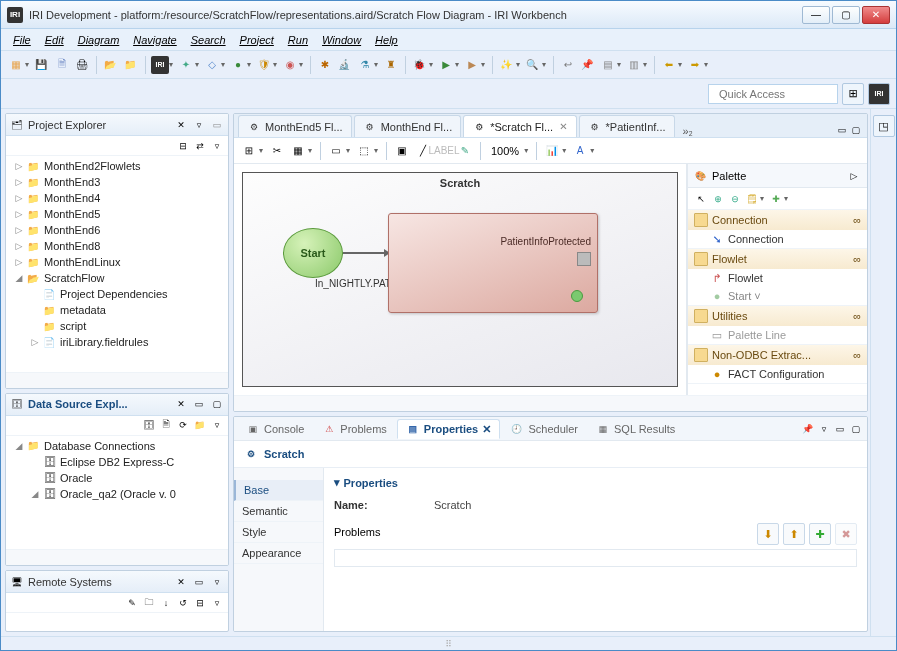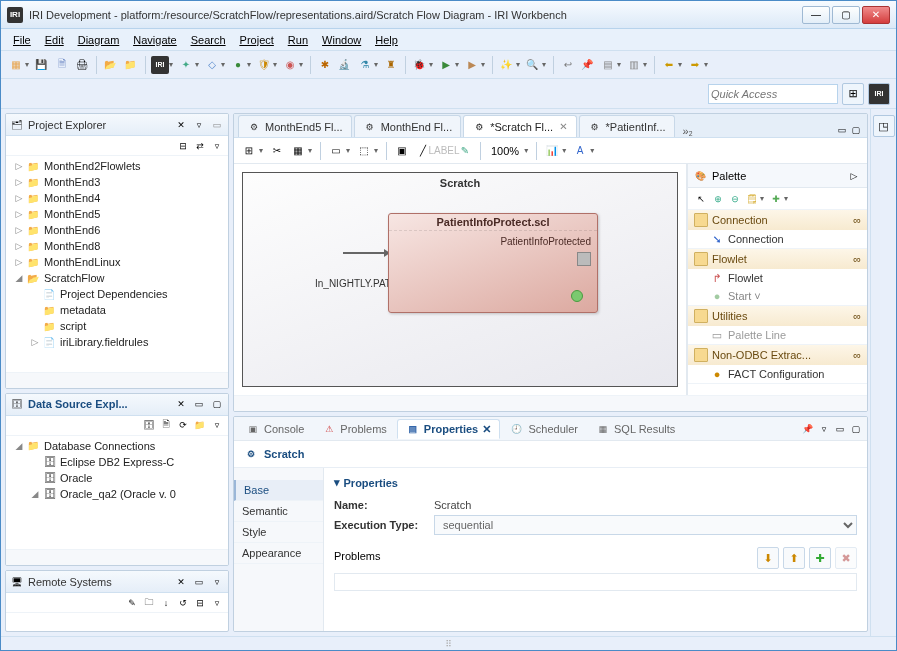--- a/index.html
+++ b/index.html
@@ -7,27 +7,27 @@
 .window { width: 897px; height: 651px; border: 1px solid #4a8bc7; display: flex; flex-direction: column; background: linear-gradient(#e8f1fb, #dce9f7); justify-content: center; }
 .titlebar { height: 28px; background: linear-gradient(#f7fbff, #dce9f7); display: flex; align-items: center; padding: 0 6px; border-bottom: 1px solid #b7d3ec; }
 .titlebar .title-icon { width: 16px; height: 16px; background: #333; color: #fff; font-size: 8px; display: flex; align-items: center; justify-content: center; border-radius: 2px; margin-right: 6px; font-weight: bold; }
 .titlebar .title-text { flex: 1; color: #333; }
 .winbtns { display: flex; gap: 2px; }
 .winbtn { width: 28px; height: 18px; border: 1px solid #9fb9d3; background: linear-gradient(#fdfefe,#e3eef8); border-radius: 2px; display:flex;align-items:center;justify-content:center; font-size:10px;}
 .winbtn.close { background: linear-gradient(#f08c8c,#d43d3d); color:#fff; border-color:#a33; }
 .menubar { height: 22px; display: flex; align-items: center; gap: 2px; padding: 0 6px; background:#e8f1fb; border-bottom:1px solid #cfe0f0;}
 .menubar span { padding: 2px 6px; text-decoration: underline; text-decoration-color: transparent; cursor:default; }
 .menubar span:first-letter { text-decoration: underline; }
-.menubar span u { text-decoration: underline; }
+.menubar span u { text-decoration: underline; font-style: italic; }
 .toolbar { height: 28px; display: flex; align-items: center; padding: 0 6px; gap: 2px; background:#e8effa; border-bottom:1px solid #cfe0f0;}
 .tbicon { width: 18px; height: 18px; border-radius:2px; display:inline-flex; align-items:center; justify-content:center; font-size:10px; }
 .tbsep { width:1px; height:18px; background:#c0d0e0; margin:0 3px;}
 .tbdrop { width:6px; display:inline-block; color:#666; font-size:8px; margin-left:-2px;}
 .toolbar-row2 { height: 30px; display:flex; align-items:center; justify-content:flex-end; padding:0 6px; gap:4px; background:#e8effa; border-bottom:1px solid #cfe0f0;}
-.quick-access { width: 130px; height:20px; border:1px solid #b7d3ec; background:#fff; padding:2px 2px; color:#999; font-style:italic;}
+.quick-access { width: 130px; height:20px; border:1px solid #b7d3ec; background:#fff; padding:2px 10px; color:#999; }
 .perspicon { width:22px; height:22px; border:1px solid #b0c8e0; background:#eef5fc; display:flex;align-items:center;justify-content:center; border-radius:2px;}
 .content { flex:1; display:flex; background:#e8effa; overflow:hidden;}
 .left-col { width: 230px; display:flex; flex-direction:column; gap:4px; padding:4px 2px 4px 4px;}
 .panel { background:#fff; border:1px solid #c0d0e0; display:flex; flex-direction:column; border-radius:2px; overflow:hidden;}
 .panel-header { height:22px; display:flex; align-items:center; padding:0 4px; background:linear-gradient(#f5f9fd,#e5eef8); border-bottom:1px solid #cfe0f0; gap:4px;}
 .panel-header .ph-title { flex:1; font-weight:normal; color:#333;}
 .panel-header .ph-title.active { font-weight:bold; color:#1a4d80;}
 .ph-icon { width:14px; height:14px; display:inline-flex; align-items:center; justify-content:center; font-size:9px;}
 .panel-toolbar { height:20px; display:flex; align-items:center; justify-content:flex-end; padding:0 4px; gap:3px; border-bottom:1px solid #eef3f8;}
 .tree { flex:1; overflow:auto; padding:2px 4px; font-size:11px; color:#222;}
@@ -365,25 +365,25 @@
           <span class="tbsep"></span>
           <span class="tbicon">📊</span>
             <span class="tbdrop">▾</span>
           <span class="tbicon" style="color:#36c">A</span>
             <span class="tbdrop">▾</span>
         </div>
         <div class="diagram-main">
           <div class="canvas-wrap">
             <div class="canvas">
               <div class="canvas-title">Scratch</div>
+              <div class="start-node">Start</div>
               <div class="arrow1"></div>
               <div class="db-icon"></div>
               <div class="in-label">In_NIGHTLY.PATIENT_RECORD</div>
               <div class="task-node">
-                <div class="task-header">PatientInfoProtect.scl</div>
                 <div class="task-out">PatientInfoProtected</div>
                 <div class="task-out-icon"></div>
                 <div class="green-dot"></div>
               </div>
             </div>
           </div>
           <div class="palette">
             <div class="pal-header">
               <span style="display:flex;align-items:center;gap:4px">
                   <span class="ph-icon">🎨</span>
@@ -492,24 +492,20 @@
             <div class="ptab">Semantic</div>
             <div class="ptab">Style</div>
             <div class="ptab">Appearance</div>
           </div>
           <div class="prop-form">
             <div class="prop-section">▾ <span>Properties</span></div>
             <div class="prop-row">
               <label>Name:</label>
               <span class="val">Scratch</span>
             </div>
-            <div class="prop-row">
-              <label>Execution Type:</label>
-              <select><option>sequential</option></select>
-            </div>
             <div style="display:flex;align-items:center;margin-top:6px">
               <span style="flex:1">Problems</span>
               <div class="var-btns">
                 <div class="var-btn" style="color:#c80">⬇</div>
                 <div class="var-btn" style="color:#c80">⬆</div>
                 <div class="var-btn" style="color:#3a3">✚</div>
                 <div class="var-btn dis" style="color:#a33">✖</div>
               </div>
             </div>
             <div style="height:18px;border:1px solid #e2e9f0;margin-top:2px"></div>

